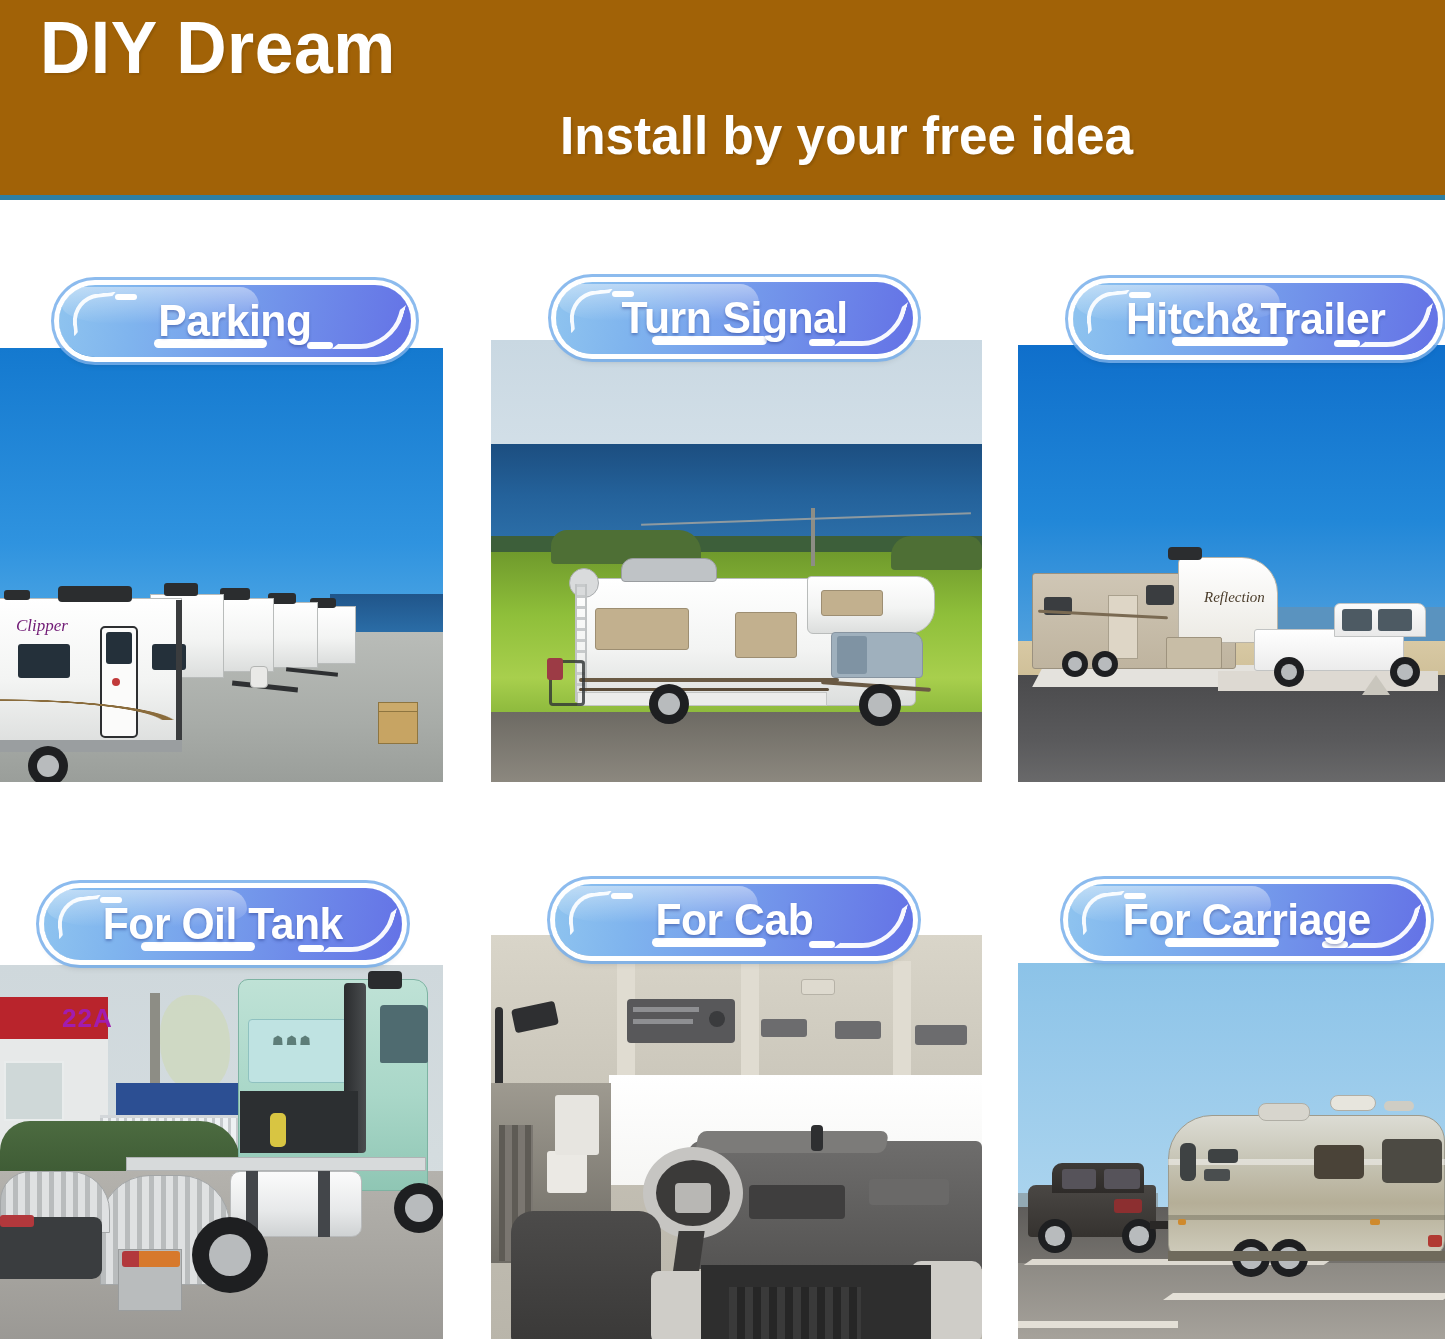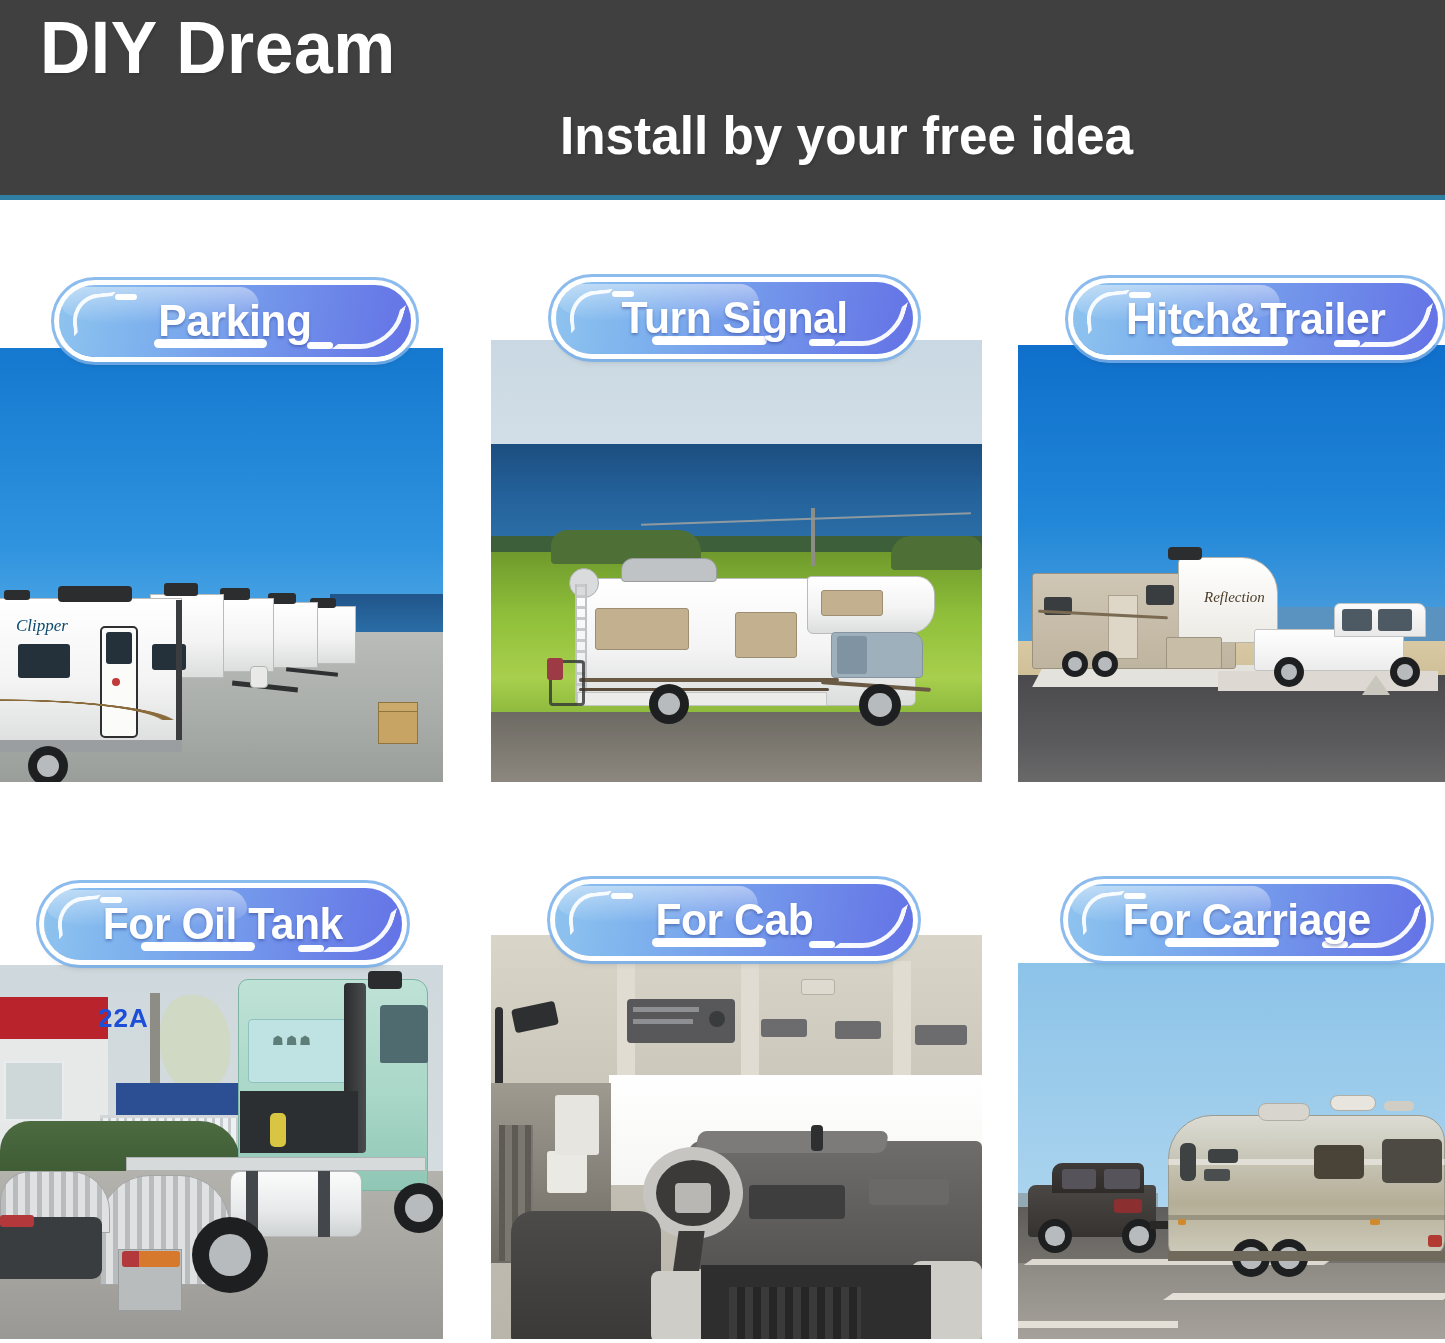--- a/index.html
+++ b/index.html
@@ -7,21 +7,21 @@
   body{
     background:#ffffff;
     font-family:"Liberation Sans", sans-serif;
     overflow:hidden;
     position:relative;
   }
 
   
   #banner{
     position:absolute; left:0; top:0; width:1445px; height:200px;
-    background:#404040;
+    background:#a16207;
     border-bottom:5px solid #2e7fa3;
   }
   #banner-title{
     position:absolute; left:40px; top:10px;
     font-size:75px; font-weight:bold; color:#ffffff;
     letter-spacing:0.5px; line-height:1;
     text-shadow:2px 2px 2px rgba(0,0,0,.10);
     white-space:nowrap;
     transform:scaleX(0.93); transform-origin:left top;
   }
@@ -154,21 +154,21 @@
     <div class="ac-unit" style="left:268px;top:245px;width:28px;height:11px;"></div>
     <div class="rv-body" style="left:208px;top:250px;width:66px;height:74px;"></div>
     <div class="ac-unit" style="left:220px;top:240px;width:30px;height:12px;"></div>
     <div class="rv-body" style="left:150px;top:246px;width:74px;height:84px;"></div>
     <div class="ac-unit" style="left:164px;top:235px;width:34px;height:13px;"></div>
 
     <div class="rv-body" style="left:-8px;top:250px;width:190px;height:150px;"></div>
     <div class="ac-unit" style="left:58px;top:238px;width:74px;height:16px;border-radius:4px;"></div>
     <div class="ac-unit" style="left:4px;top:242px;width:26px;height:10px;"></div>
 
-    <div style="position:absolute;left:16px;top:268px;font-family:'Liberation Serif',serif;font-style:italic;font-size:17px;color:#0c4a6e;">Clipper</div>
+    <div style="position:absolute;left:16px;top:268px;font-family:'Liberation Serif',serif;font-style:italic;font-size:17px;color:#701a75;">Clipper</div>
 
     <div class="win-dark" style="left:18px;top:296px;width:52px;height:34px;"></div>
 
     <div style="position:absolute;left:100px;top:278px;width:38px;height:112px;background:#fbfbfa;border:2px solid #2d2f31;border-radius:5px;"></div>
     <div class="win-dark" style="left:106px;top:284px;width:26px;height:32px;"></div>
     <div style="position:absolute;left:112px;top:330px;width:8px;height:8px;background:#c13a3a;border-radius:50%;"></div>
 
     <div class="win-dark" style="left:152px;top:296px;width:34px;height:26px;"></div>
 
     <div style="position:absolute;left:0;top:348px;width:200px;height:24px;background:
@@ -298,21 +298,21 @@
     <span class="swoosh"></span>
   </div>
 </div>
 
 <div class="cell">
 
   <div class="photo" style="left:0px; top:965px; width:443px; height:378px;">
     <div style="position:absolute;inset:0;background:linear-gradient(180deg,#cfd8dc 0%,#d9e0e2 100%);"></div>
 
     <div style="position:absolute;left:0;top:32px;width:108px;height:42px;background:#b9242c;"></div>
-    <div style="position:absolute;left:62px;top:38px;font-size:26px;font-weight:bold;color:#1d4ed8;letter-spacing:1px;margin-left:36px;">22A</div>
+    <div style="position:absolute;left:62px;top:38px;font-size:26px;font-weight:bold;color:#a21caf;letter-spacing:1px;">22A</div>
     <div style="position:absolute;left:0;top:74px;width:108px;height:130px;background:#e7e9e9;border-bottom:2px solid #c9cccb;"></div>
     <div style="position:absolute;left:4px;top:96px;width:60px;height:60px;background:#cfd8d8;border:2px solid #e9ecec;"></div>
 
     <div style="position:absolute;left:150px;top:28px;width:10px;height:150px;background:#8d8d85;"></div>
     <div style="position:absolute;left:160px;top:30px;width:70px;height:96px;background:#cfd8c0;border-radius:40% 50% 40% 50%;opacity:.85;"></div>
 
     <div style="position:absolute;left:116px;top:118px;width:128px;height:36px;background:#2c4f93;"></div>
 
     <div style="position:absolute;left:100px;top:150px;width:150px;height:52px;background:repeating-linear-gradient(90deg,#c6cacd 0 3px,#eef1f3 3px 8px);border-top:3px solid #d3d7da;"></div>
 

